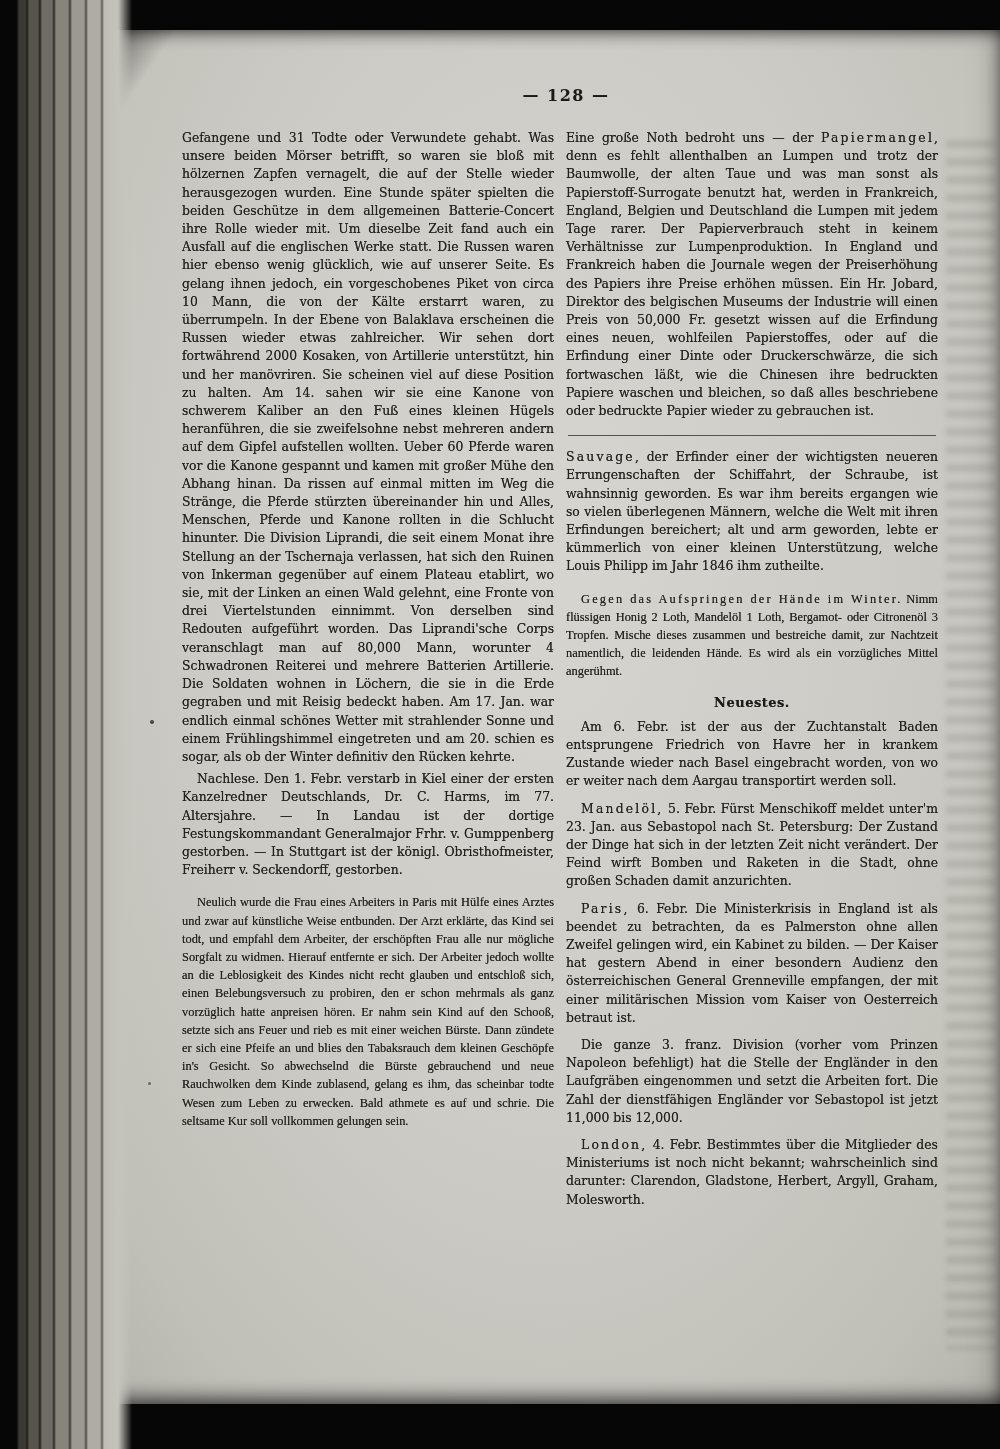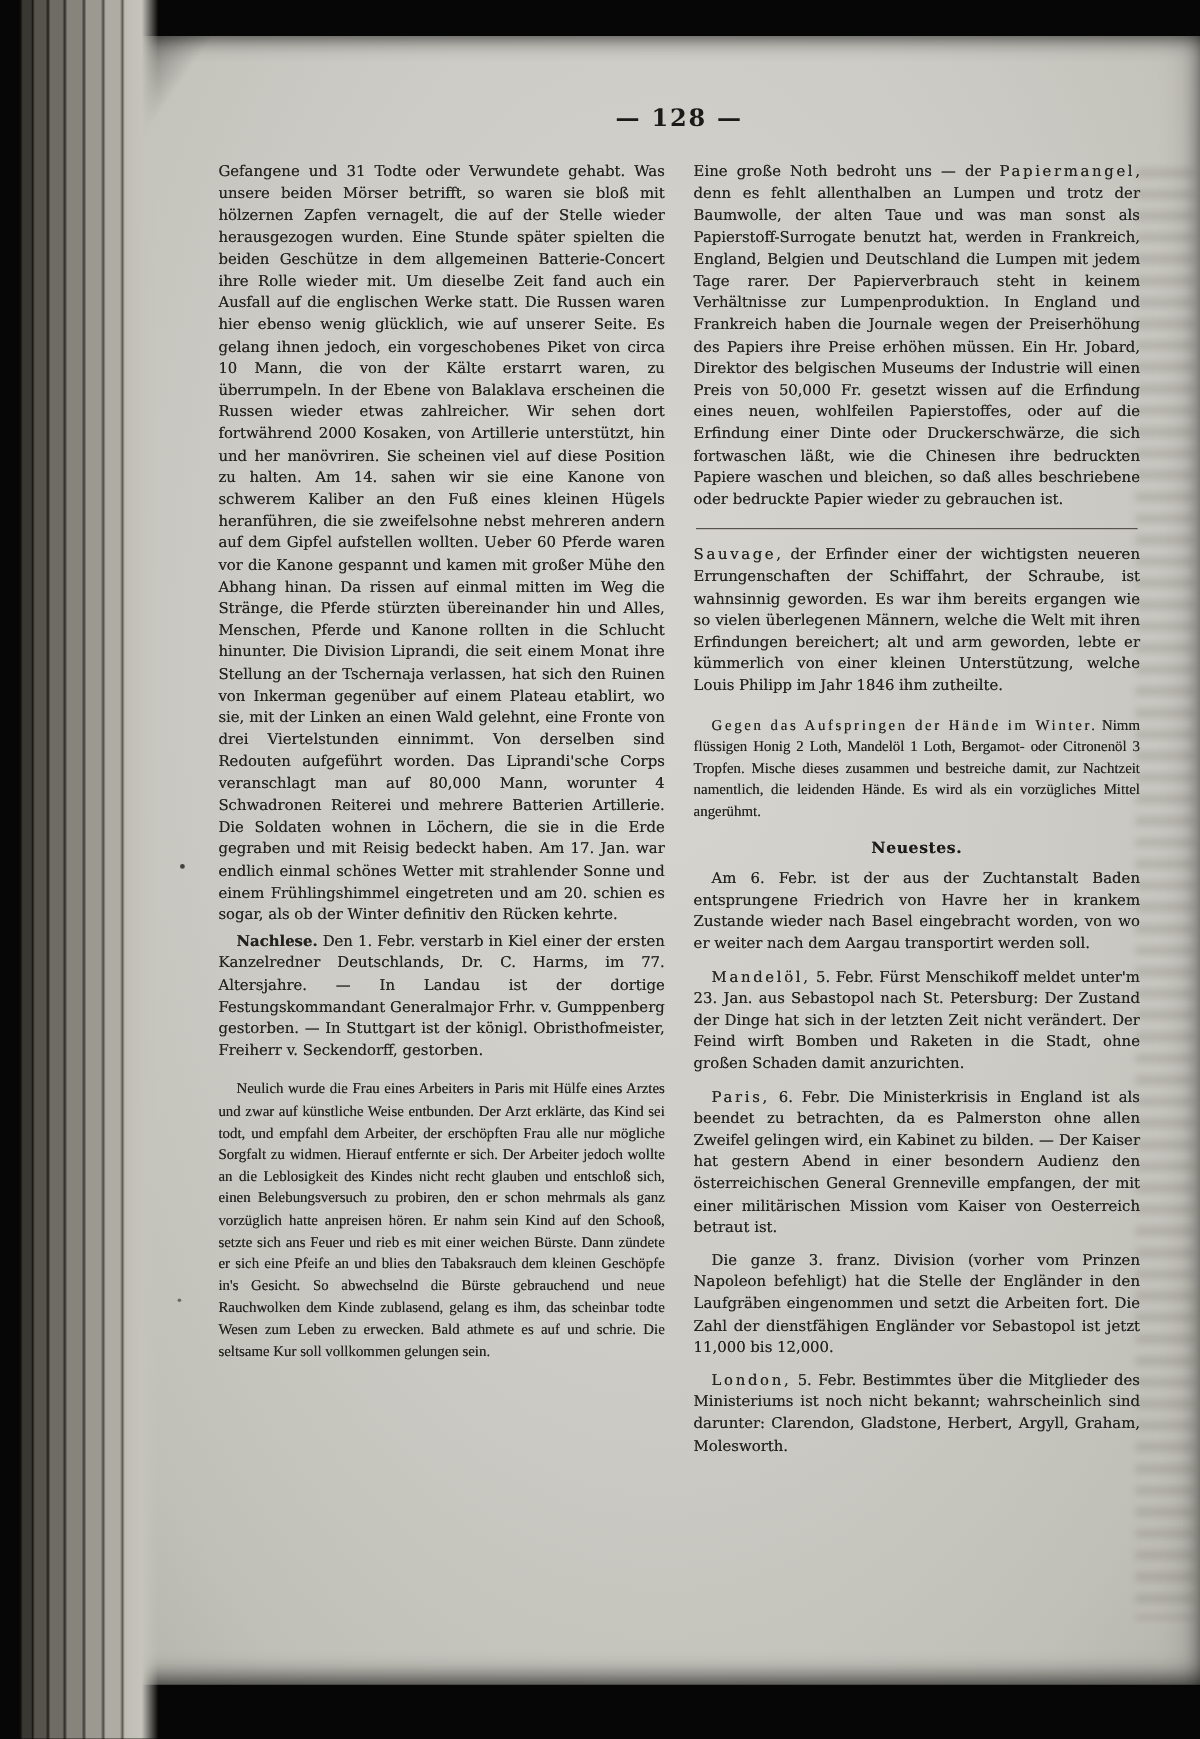--- a/index.html
+++ b/index.html
@@ -62,44 +62,44 @@
   .speck.s1 { left: 88px; top: 690px; width: 4px; height: 4px; }
   .speck.s2 { left: 86px; top: 1052px; width: 3px; height: 3px; opacity: .7; }
 
   .content {
     position: absolute; left: 120px; top: 56px; width: 768px; z-index: 2;
     color: #24221f;
   }
 
   .page-number {
     text-align: center;
-    font-size: 20px; font-weight: bold; letter-spacing: 1.5px;
+    font-size: 16px; font-weight: bold; letter-spacing: 1.5px;
     color: #1b1a18;
     margin: 0 0 24px 0;
   }
 
-  .columns { display: flex; gap: 24px; }
+  .columns { display: flex; gap: 12px; }
   .col { width: 372px; }
 
   .col p {
     margin: 0;
     font-size: 12.4px;
     line-height: 18.2px;
     text-align: justify;
     text-indent: 15px;
     hyphens: auto; -webkit-hyphens: auto;
     overflow-wrap: break-word;
     text-shadow: 0 0 0.5px rgba(33,31,29,0.7);
   }
   .col p.noindent { text-indent: 0; }
   .mt-xs { margin-top: 4px !important; }
   .mt-s  { margin-top: 9px !important; }
   .mt-m  { margin-top: 14px !important; font-family: Liberation Serif, serif; }
 
-  .lead { font-weight: bold; }
+  .lead { font-weight: normal; }
   .spaced { letter-spacing: 2.2px; margin-top: 12px; }
 
   .rule {
     height: 1px; background: #55534c;
     margin: 15px 2px 12px 2px;
   }
 
   .news-heading {
     margin: 14px 0 8px 0;
     font-size: 13px; font-weight: bold;
@@ -137,18 +137,18 @@
         <p class="noindent"><span class="spaced">Sauvage</span><span>, der Erfinder einer der wichtigsten neueren Errungenschaften der Schiffahrt, der Schraube, ist wahnsinnig geworden. Es war ihm bereits ergangen wie so vielen überlegenen Männern, welche die Welt mit ihren Erfindungen bereichert; alt und arm geworden, lebte er kümmerlich von einer kleinen Unterstützung, welche Louis Philipp im Jahr 1846 ihm zutheilte.</span></p>
 
         <p class="mt-m"><span class="spaced">Gegen das Aufspringen der Hände im Winter.</span> <span>Nimm flüssigen Honig 2 Loth, Mandelöl 1 Loth, Bergamot- oder Citronenöl 3 Tropfen. Mische dieses zusammen und bestreiche damit, zur Nachtzeit namentlich, die leidenden Hände. Es wird als ein vorzügliches Mittel angerühmt.</span></p>
 
         <h3 class="news-heading">Neuestes.</h3>
 
         <p>Am 6. Febr. ist der aus der Zuchtanstalt Baden entsprungene Friedrich von Havre her in krankem Zustande wieder nach Basel eingebracht worden, von wo er weiter nach dem Aargau transportirt werden soll.</p>
         <p class="mt-s"><span class="spaced">Mandelöl,</span> <span>5. Febr. Fürst Menschikoff meldet unter'm 23. Jan. aus Sebastopol nach St. Petersburg: Der Zustand der Dinge hat sich in der letzten Zeit nicht verändert. Der Feind wirft Bomben und Raketen in die Stadt, ohne großen Schaden damit anzurichten.</span></p>
         <p class="mt-s"><span class="spaced">Paris,</span> <span>6. Febr. Die Ministerkrisis in England ist als beendet zu betrachten, da es Palmerston ohne allen Zweifel gelingen wird, ein Kabinet zu bilden. — Der Kaiser hat gestern Abend in einer besondern Audienz den österreichischen General Grenneville empfangen, der mit einer militärischen Mission vom Kaiser von Oesterreich betraut ist.</span></p>
         <p class="mt-s">Die ganze 3. franz. Division (vorher vom Prinzen Napoleon befehligt) hat die Stelle der Engländer in den Laufgräben eingenommen und setzt die Arbeiten fort. Die Zahl der dienstfähigen Engländer vor Sebastopol ist jetzt 11,000 bis 12,000.</p>
-        <p class="mt-s"><span class="spaced">London,</span> <span>5. Febr. Bestimmtes über die Mitglieder des Ministeriums ist noch nicht bekannt; wahrscheinlich sind darunter: Clarendon, Gladstone, Herbert, Argyll, Graham, Molesworth.</span></p>
+        <p class="mt-s"><span class="spaced">London,</span> <span>4. Febr. Bestimmtes über die Mitglieder des Ministeriums ist noch nicht bekannt; wahrscheinlich sind darunter: Clarendon, Gladstone, Herbert, Argyll, Graham, Molesworth.</span></p>
       </div>
 
     </div>
   </div>
 </div>
 
 </body></html>

